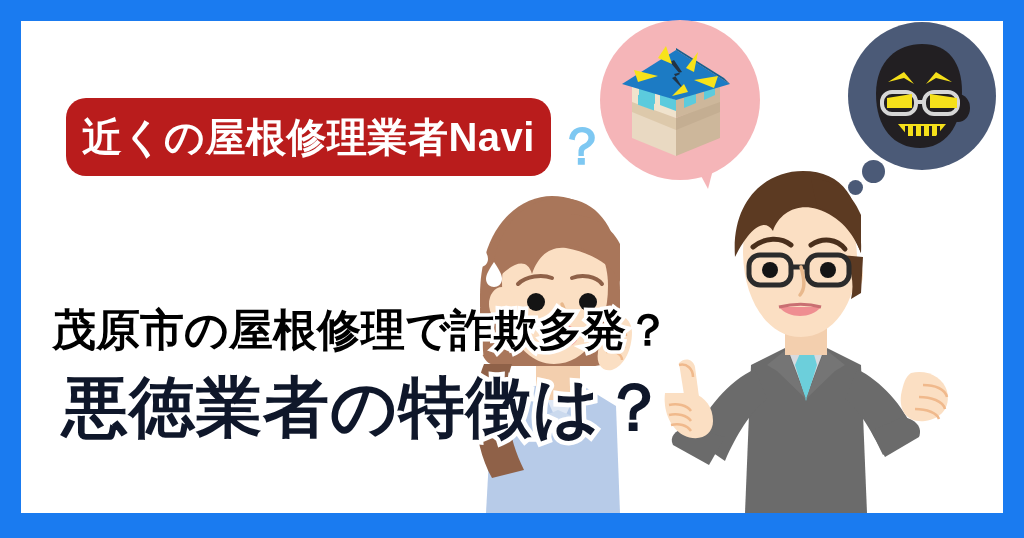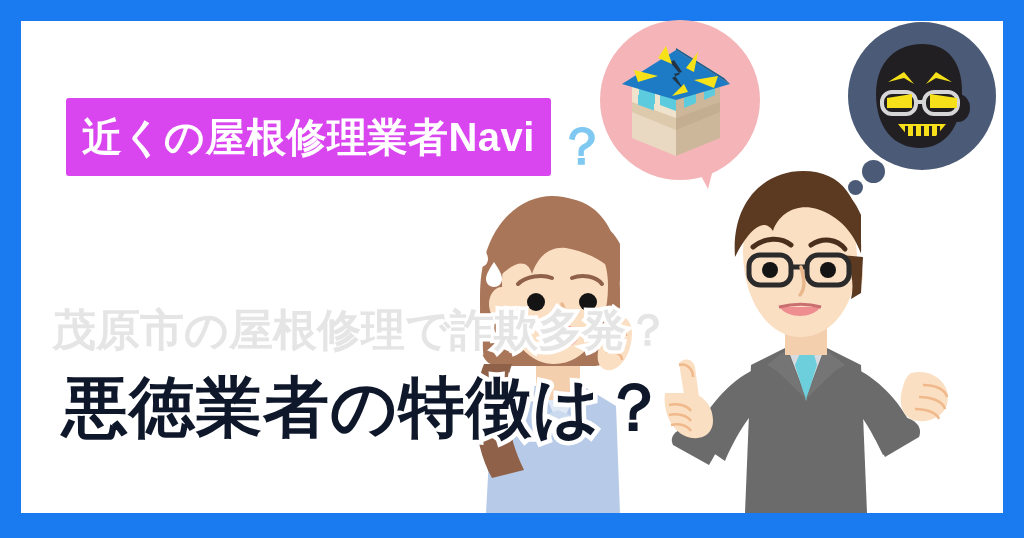--- a/index.html
+++ b/index.html
@@ -29,22 +29,22 @@
     height: 492px;
     background: #ffffff;
   }
   
   .badge {
     position: absolute;
     left: 66px;
     top: 98px;
     width: 485px;
     height: 78px;
-    background: #d946ef;
-    border-radius: 3px;
+    background: #b91c1c;
+    border-radius: 20px;
     display: flex;
     align-items: center;
     justify-content: center;
     z-index: 40;
   }
   .badge-label {
     color: #ffffff;
     font-size: 40px;
     font-weight: bold;
     letter-spacing: 0.5px;
@@ -66,21 +66,21 @@
     position: absolute;
     z-index: 60;
     white-space: nowrap;
     line-height: 1;
     font-weight: bold;
   }
   .headline-sub {
     left: 52px;
     top: 308px;
     font-size: 44px;
-    color: #e5e5e5;
+    color: #000000;
     -webkit-text-stroke: 7px #ffffff;
     paint-order: stroke fill;
   }
   .headline-main {
     left: 62px;
     top: 374px;
     font-size: 66px;
     color: #0f172a;
     -webkit-text-stroke: 9px #ffffff;
     paint-order: stroke fill;

